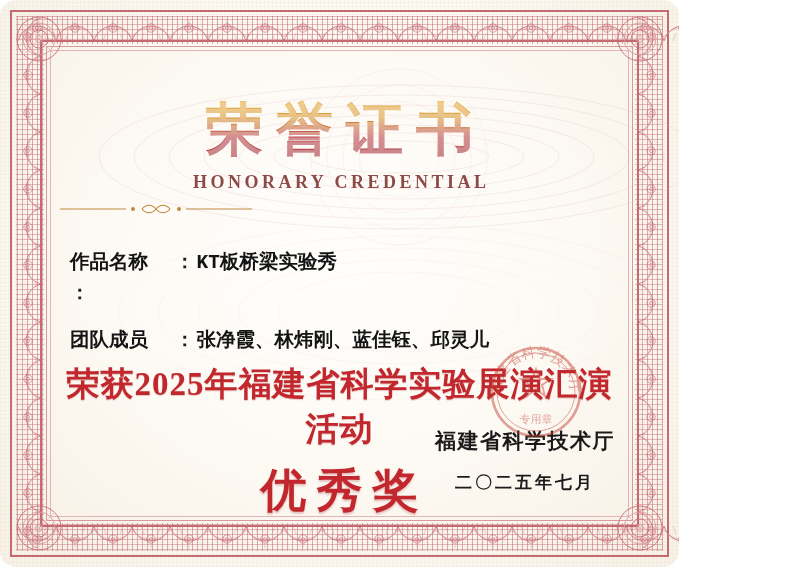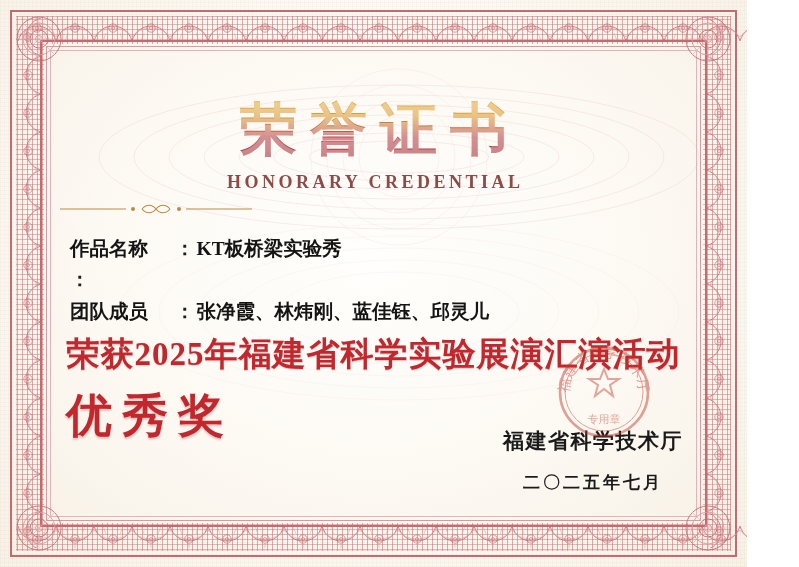--- a/index.html
+++ b/index.html
@@ -2,26 +2,27 @@
 <html><head>
 <meta charset="utf-8">
 <style>
   html, body {
     margin: 0;
     padding: 0;
     background: #ffffff;
   }
   #certificate {
     position: relative;
-    width: 747px;
+    width: 679px;
     height: 567px;
     overflow: hidden;
     background:
       radial-gradient(ellipse at 50% 45%, #fffefc 0%, #fdfaf4 55%, #f7f1e6 100%);
     font-family: "Liberation Serif", serif;
+    border-radius: 16px;
   }
   
   #certificate::before {
     content: "";
     position: absolute;
     inset: 0;
     background-image:
       repeating-linear-gradient(0deg, rgba(190,170,140,0.07) 0px, rgba(190,170,140,0.07) 1px, transparent 1px, transparent 4px),
       repeating-linear-gradient(90deg, rgba(190,170,140,0.06) 0px, rgba(190,170,140,0.06) 1px, transparent 1px, transparent 4px);
     pointer-events: none;
@@ -159,54 +160,55 @@
     z-index: 2;
     margin-top: 13px;
     padding-left: 14px;
     color: #1d1d1d;
   }
   .field-row {
     display: flex;
     align-items: flex-end;
     font-size: 19.5px;
     line-height: 1.62;
-    font-family: Liberation Serif, serif;
+    font-family: Liberation Mono, monospace;
     font-weight: bold;
     white-space: nowrap;
   }
   .field-label {
     width: 105px;
     flex: 0 0 105px;
     letter-spacing: 0px;
     color: #141414;
   }
   .field-colon {
     flex: 0 0 auto;
     margin-right: 2px;
   }
   .field-value {
     color: #141414;
+    margin-top: 15px;
   }
 
   .award-line {
     position: relative;
     z-index: 2;
     text-align: center;
     margin-top: 4px;
     font-family: "Liberation Serif", serif;
     font-weight: bold;
     font-size: 33px;
     letter-spacing: 1px;
     color: #c1272d;
     text-shadow: 0 1px 1px rgba(160,30,35,0.25);
   }
   .award-name {
     position: relative;
     z-index: 2;
-    text-align: left;
+    text-align: center;
     margin-top: 8px;
     font-family: "Liberation Serif", serif;
     font-weight: bold;
     font-size: 46px;
     letter-spacing: 10px;
     text-indent: 10px;
     color: #c1272d;
     text-shadow: 0 2px 2px rgba(160,30,35,0.25);
   }
 

